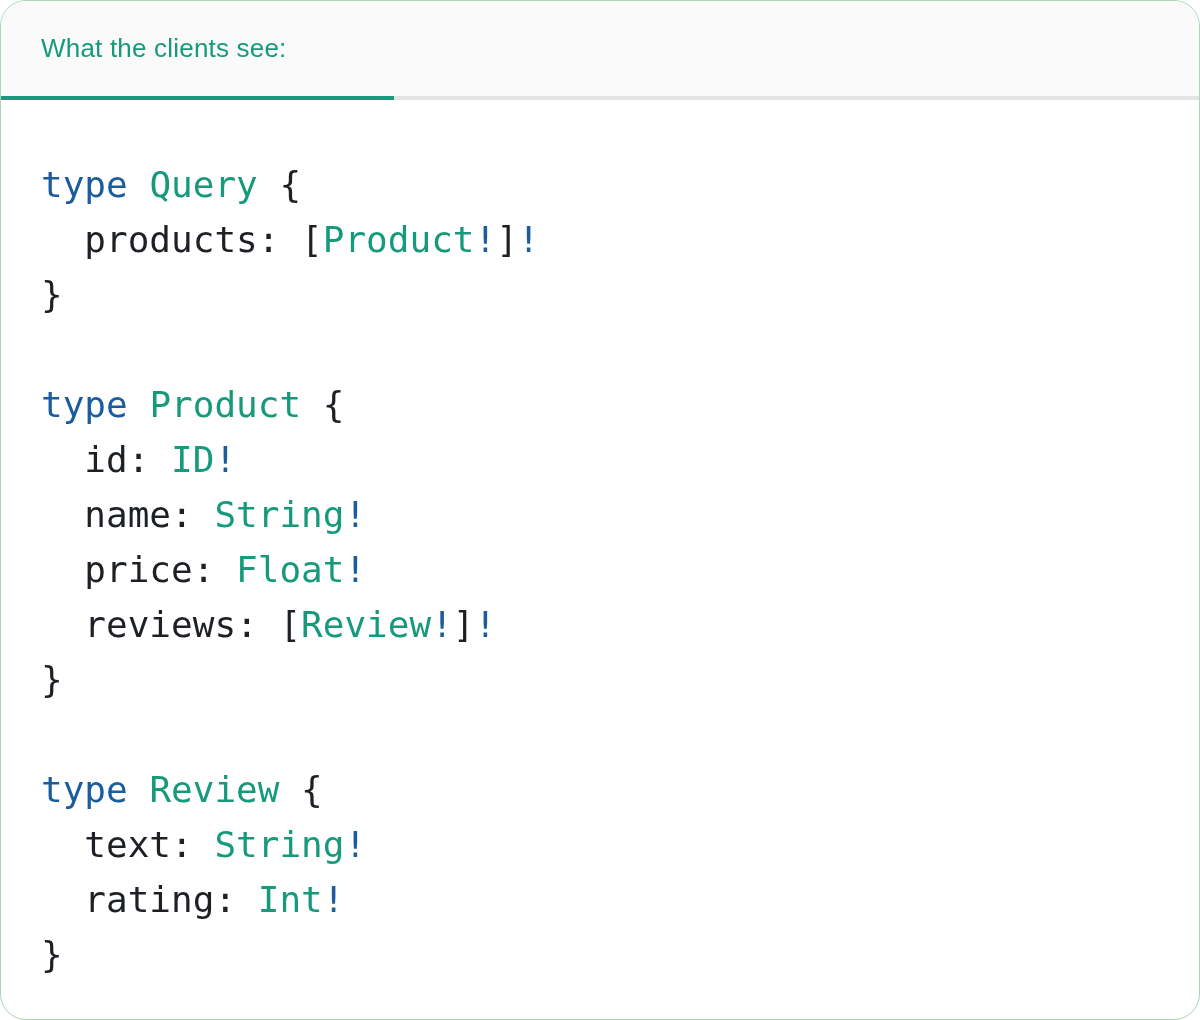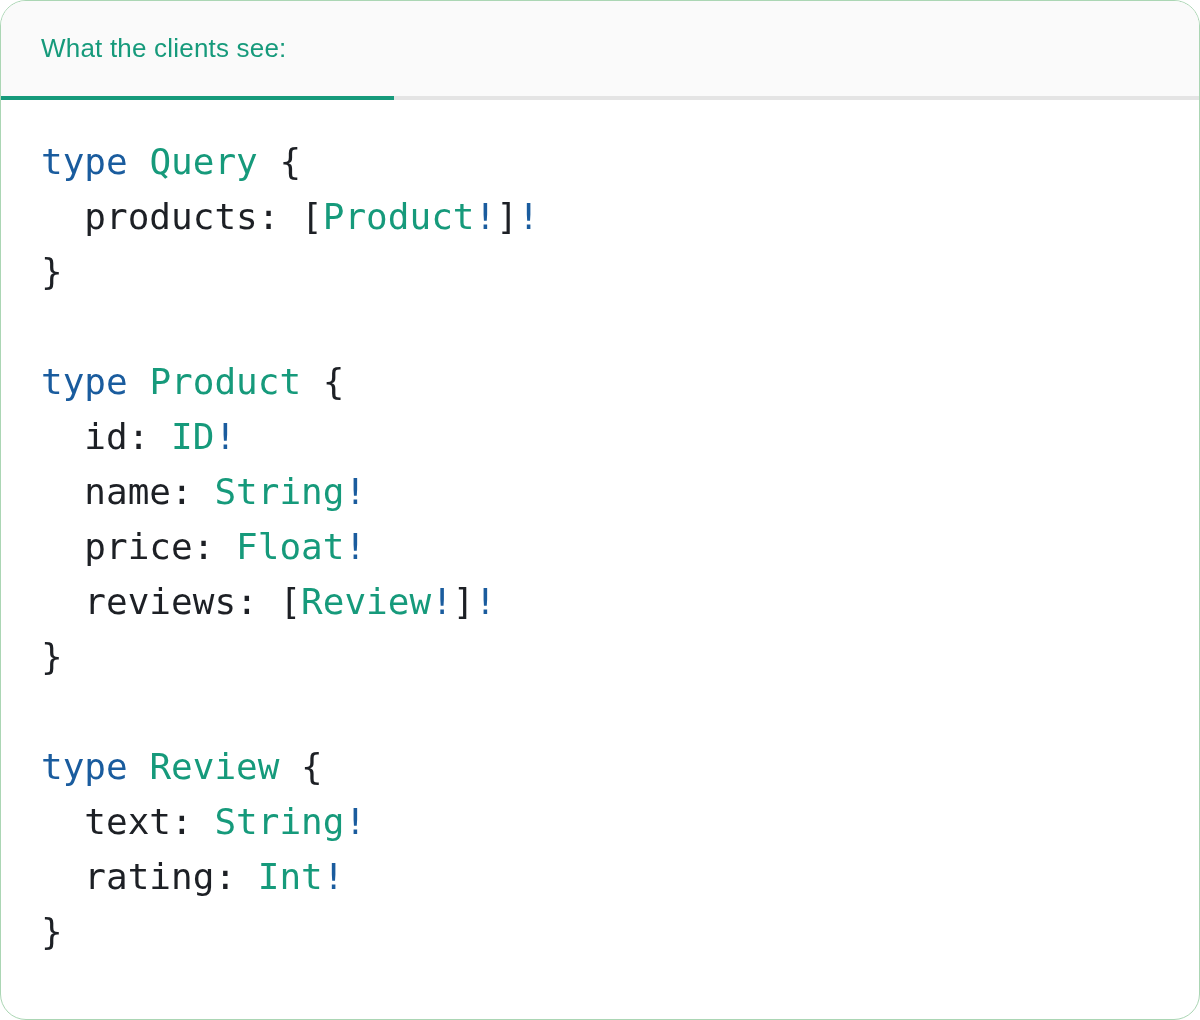--- a/index.html
+++ b/index.html
@@ -50,21 +50,21 @@
     width: 393px;
     height: 4px;
     background: var(--accent);
   }
   .rule-rest {
     flex: 1;
     height: 4px;
     background: var(--rule);
   }
   .code-block {
-    padding: 34px 40px 0 40px;
+    padding: 57px 40px 0 40px;
     font-family: "DejaVu Sans Mono", "Liberation Mono", monospace;
     font-size: 36px;
     line-height: 55px;
     white-space: pre;
   }
   .code-line { height: 55px; }
   .tok-k { color: var(--kw); }
   .tok-t { color: var(--ty); }
   .tok-p { color: var(--pl); }
 </style>

